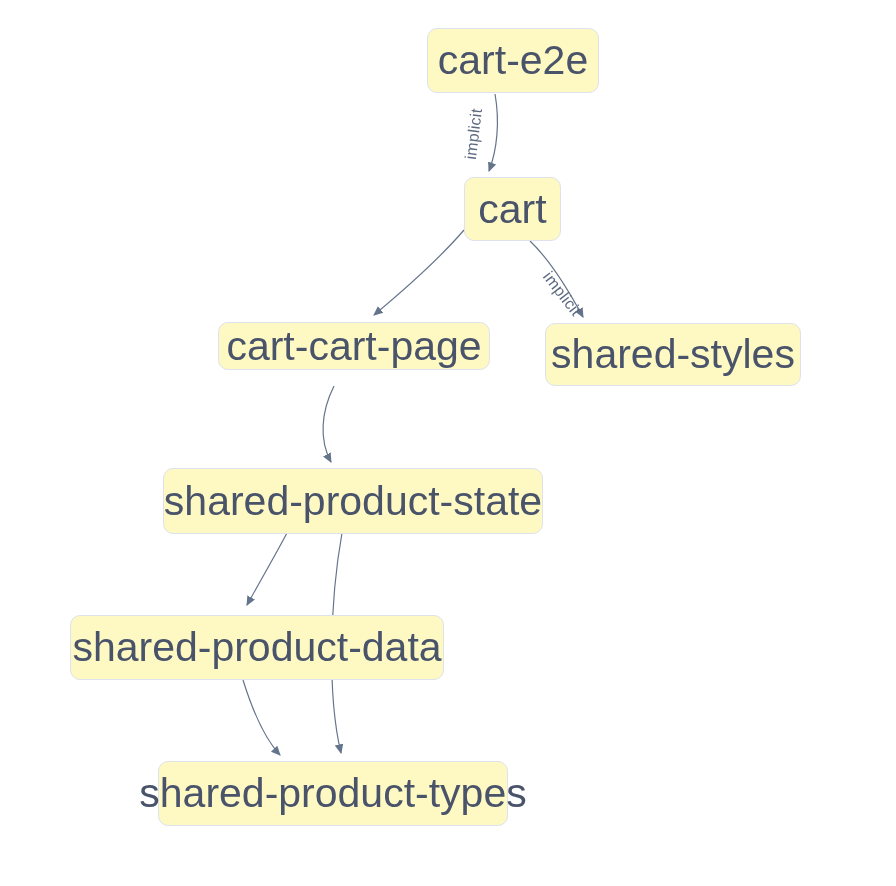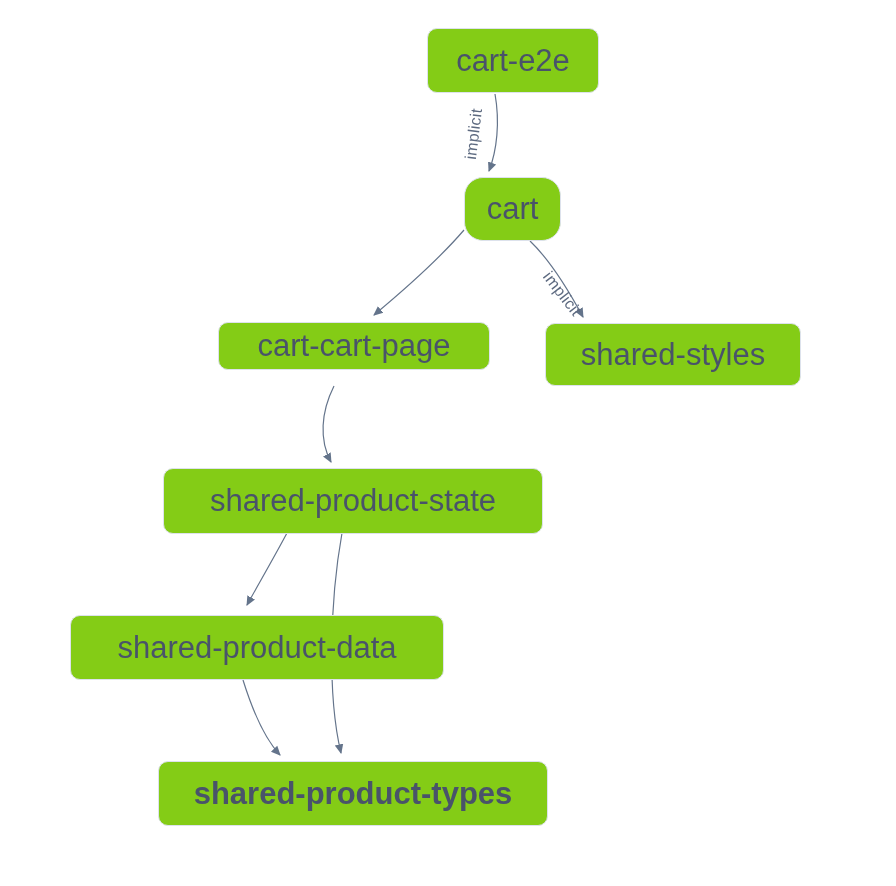--- a/index.html
+++ b/index.html
@@ -35,25 +35,25 @@
     color: #5d6a80;
     letter-spacing: 0.3px;
     white-space: nowrap;
   }
   .node {
     position: absolute;
     z-index: 3;
     display: flex;
     align-items: center;
     justify-content: center;
-    background: #84cc16;
+    background: #fef9c3;
     border: 1px solid #dde2ec;
     border-radius: 10px;
     box-sizing: border-box;
-    font-size: 31px;
+    font-size: 41px;
     color: #49536a;
     cursor: pointer;
     white-space: nowrap;
   }
   .node span {
     pointer-events: none;
   }
 </style>
 </head>
 <body>
@@ -77,37 +77,37 @@
   </svg>
 
   <div class="edge-label" style="left:474px; top:134px; transform:translate(-50%,-50%) rotate(-83deg);">implicit</div>
 
   <div class="edge-label" style="left:562px; top:294px; transform:translate(-50%,-50%) rotate(52deg);">implicit</div>
 
   <div class="node" style="left:427px; top:28px; width:172px; height:65px;">
     <span>cart-e2e</span>
   </div>
 
-  <div class="node" style="left:464px; top:177px; width:97px; height:64px;border-radius:19px;">
+  <div class="node" style="left:464px; top:177px; width:97px; height:64px;">
     <span>cart</span>
   </div>
 
   <div class="node" style="left:218px; top:322px; width:272px; height:48px;">
     <span>cart-cart-page</span>
   </div>
 
   <div class="node" style="left:163px; top:468px; width:380px; height:66px;">
     <span>shared-product-state</span>
   </div>
 
   <div class="node" style="left:545px; top:323px; width:256px; height:63px;">
     <span>shared-styles</span>
   </div>
 
   <div class="node" style="left:46px; top:615px; width:374px; height:65px;margin-left:24px;">
     <span>shared-product-data</span>
   </div>
 
-  <div class="node" style="left:158px; top:761px; width:390px; height:65px;font-weight:bold;">
+  <div class="node" style="left:158px; top:761px; width:350px; height:65px;">
     <span>shared-product-types</span>
   </div>
 
 </div>
 
 </body></html>

